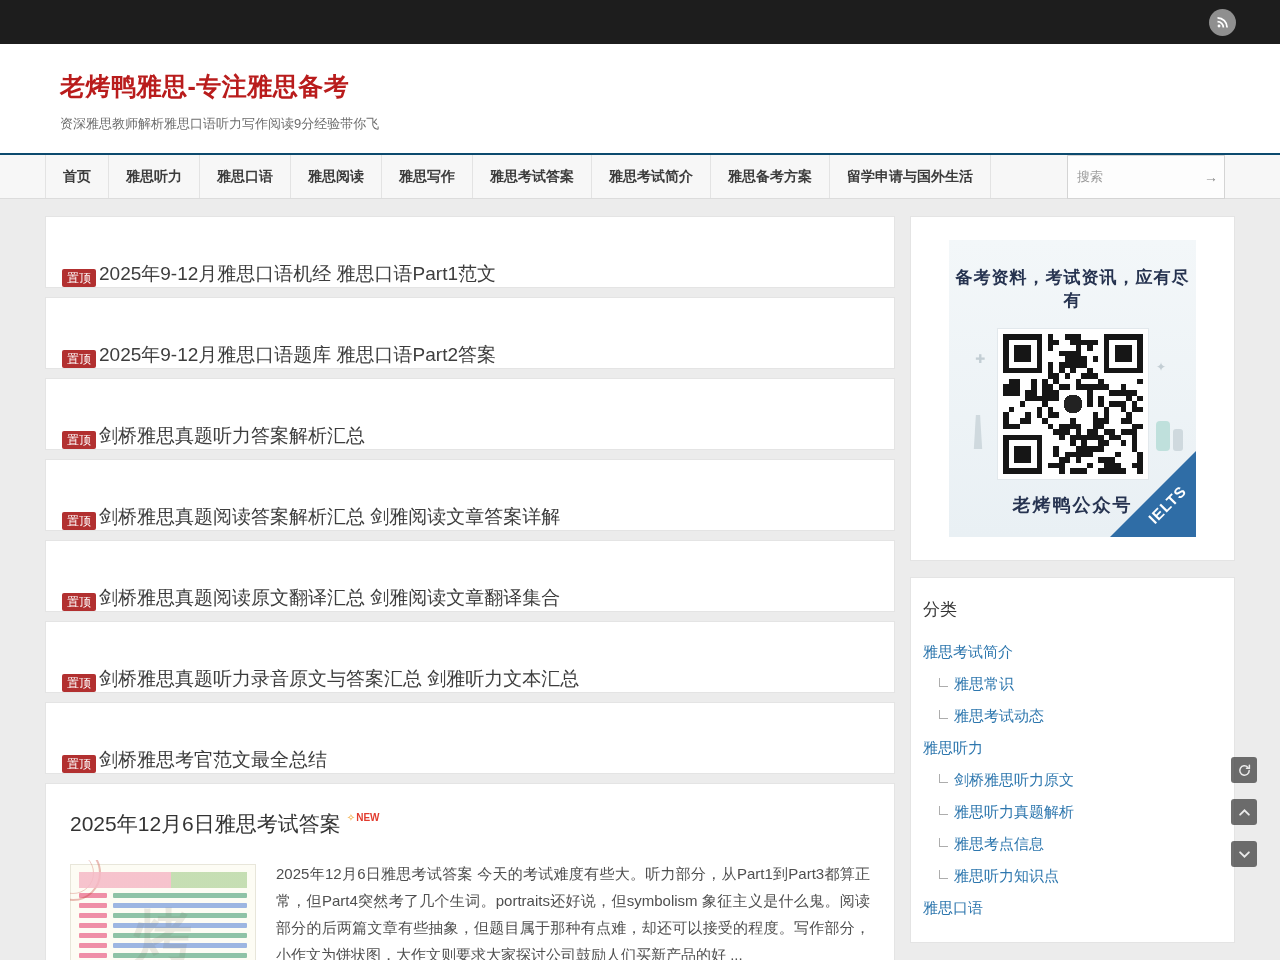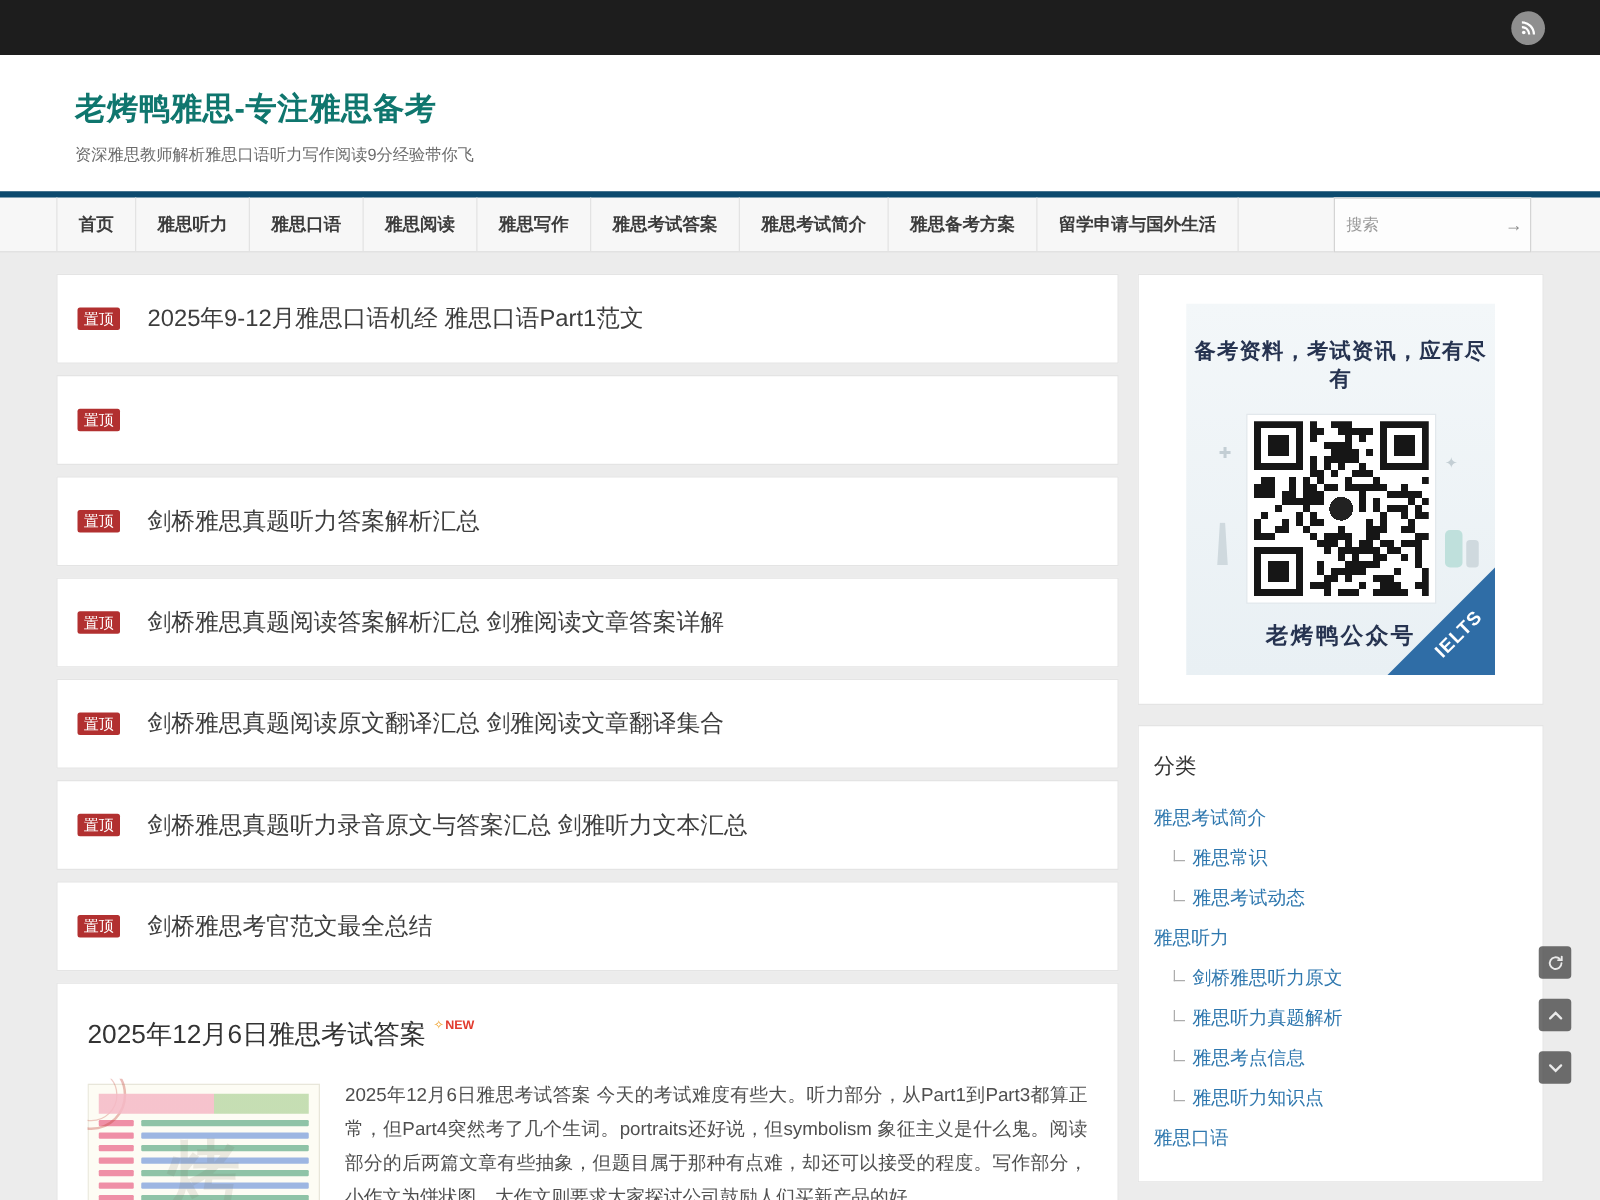--- a/index.html
+++ b/index.html
@@ -8,42 +8,42 @@
   a{text-decoration:none;color:inherit}
 
   
   .topbar{height:44px;background:#1d1d1d;display:flex;align-items:center;justify-content:flex-end;padding-right:44px}
   .rss-btn{width:27px;height:27px;border-radius:50%;background:#8f8f8f;display:flex;align-items:center;justify-content:center;cursor:pointer}
   .rss-btn svg{width:15px;height:15px}
 
   
   .site-header{background:#fff;padding:26px 0 20px}
   .container{width:1190px;margin:0 auto}
-  .site-title{font-size:25px;font-weight:bold;color:#0f766e;padding-left:15px;letter-spacing:.5px}
+  .site-title{font-size:25px;font-weight:bold;color:#b91c1c;padding-left:15px;letter-spacing:.5px}
   .site-desc{font-size:13px;color:#6c6c6c;padding-left:15px;margin-top:12px}
 
   
-  .navbar{background:#f7f7f7;border-top:5px solid #0c4a6e;border-bottom:1px solid #dcdcdc}
+  .navbar{background:#f7f7f7;border-top:2px solid #0c4a6e;border-bottom:1px solid #dcdcdc}
   .nav-inner{width:1190px;margin:0 auto;display:flex;align-items:stretch;height:43px}
   .nav-item{display:flex;align-items:center;padding:0 17px;font-size:14px;font-weight:600;color:#3c3c3c;
     border-right:1px solid #e3e3e3;cursor:pointer;white-space:nowrap}
   .nav-item:first-child{border-left:1px solid #e3e3e3}
   .nav-search{margin-left:auto;display:flex;align-items:center;padding-right:10px}
   .search-box{display:flex;align-items:center;width:158px;height:44px;border:1px solid #d4d4d4;background:#fdfdfd}
   .search-box input{flex:1;min-width:0;border:0;outline:none;background:transparent;padding:0 9px;font-size:13px;color:#444}
   .search-box input::placeholder{color:#9a9a9a}
   .search-go{width:26px;height:100%;border:0;background:transparent;color:#8a8a8a;font-size:14px;cursor:pointer}
 
   
   .main{width:1190px;margin:17px auto 0;display:flex;gap:15px;align-items:flex-start}
   .col-main{flex:0 0 850px;width:850px}
   .sidebar{flex:0 0 325px;width:325px}
 
   .card{background:#fff;border:1px solid #e4e4e4;margin-bottom:9px}
-  .sticky-card{height:72px;display:flex;align-items:center;padding:0 16px;gap:22px;cursor:pointer}
+  .sticky-card{height:72px;display:flex;align-items:flex-end;padding:0 16px;gap:3px;cursor:pointer}
   .badge{background:#b23030;color:#fff;font-size:12px;line-height:1;padding:3px 5px;border-radius:2px;flex:0 0 auto}
   .sticky-title{font-size:19px;color:#3d3d3d}
 
   
   .article-card{padding:26px 24px 30px}
   .article-header{display:flex;align-items:flex-start;gap:6px}
   .article-title{font-size:21px;font-weight:normal;color:#333;cursor:pointer}
   .new-badge{font-size:10px;font-weight:bold;color:#e23b2e;margin-top:2px}
   .new-badge::before{content:"✧";color:#f0a32f;margin-right:1px;font-style:normal}
   .article-body{margin-top:22px;overflow:hidden}
@@ -139,20 +139,21 @@
 
 <div class="main">
   <div class="col-main">
 
     <a class="card sticky-card">
       <span class="badge">置顶</span>
       <span class="sticky-title">2025年9-12月雅思口语机经 雅思口语Part1范文</span>
     </a>
     <a class="card sticky-card">
       <span class="badge">置顶</span>
+      <span class="sticky-title">2025年9-12月雅思口语题库 雅思口语Part2答案</span>
     </a>
     <a class="card sticky-card">
       <span class="badge">置顶</span>
       <span class="sticky-title">剑桥雅思真题听力答案解析汇总</span>
     </a>
     <a class="card sticky-card">
       <span class="badge">置顶</span>
       <span class="sticky-title">剑桥雅思真题阅读答案解析汇总 剑雅阅读文章答案详解</span>
     </a>
     <a class="card sticky-card">

